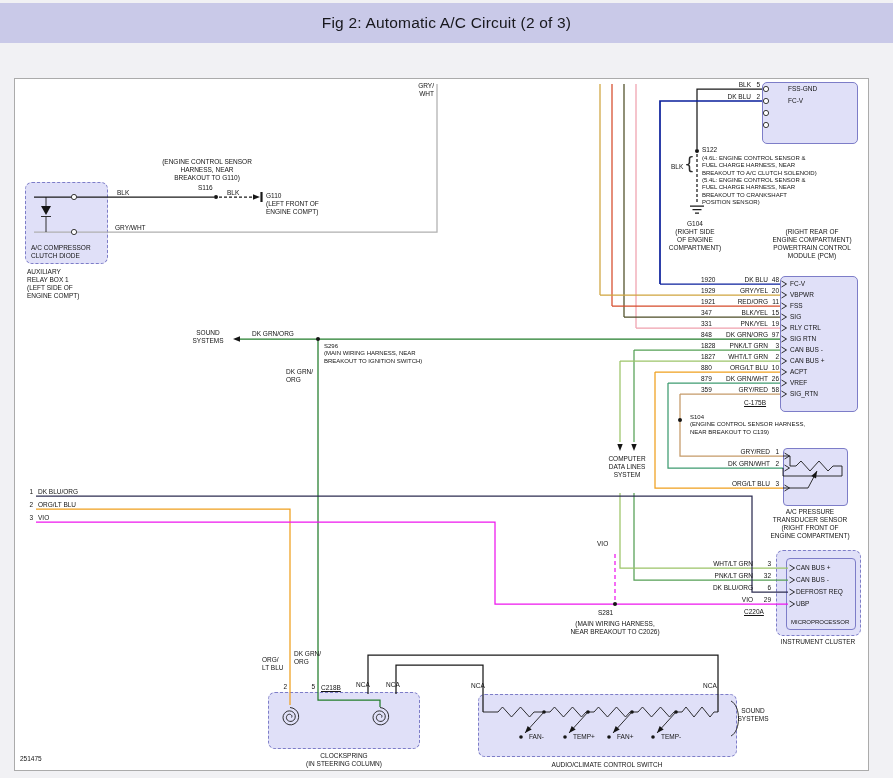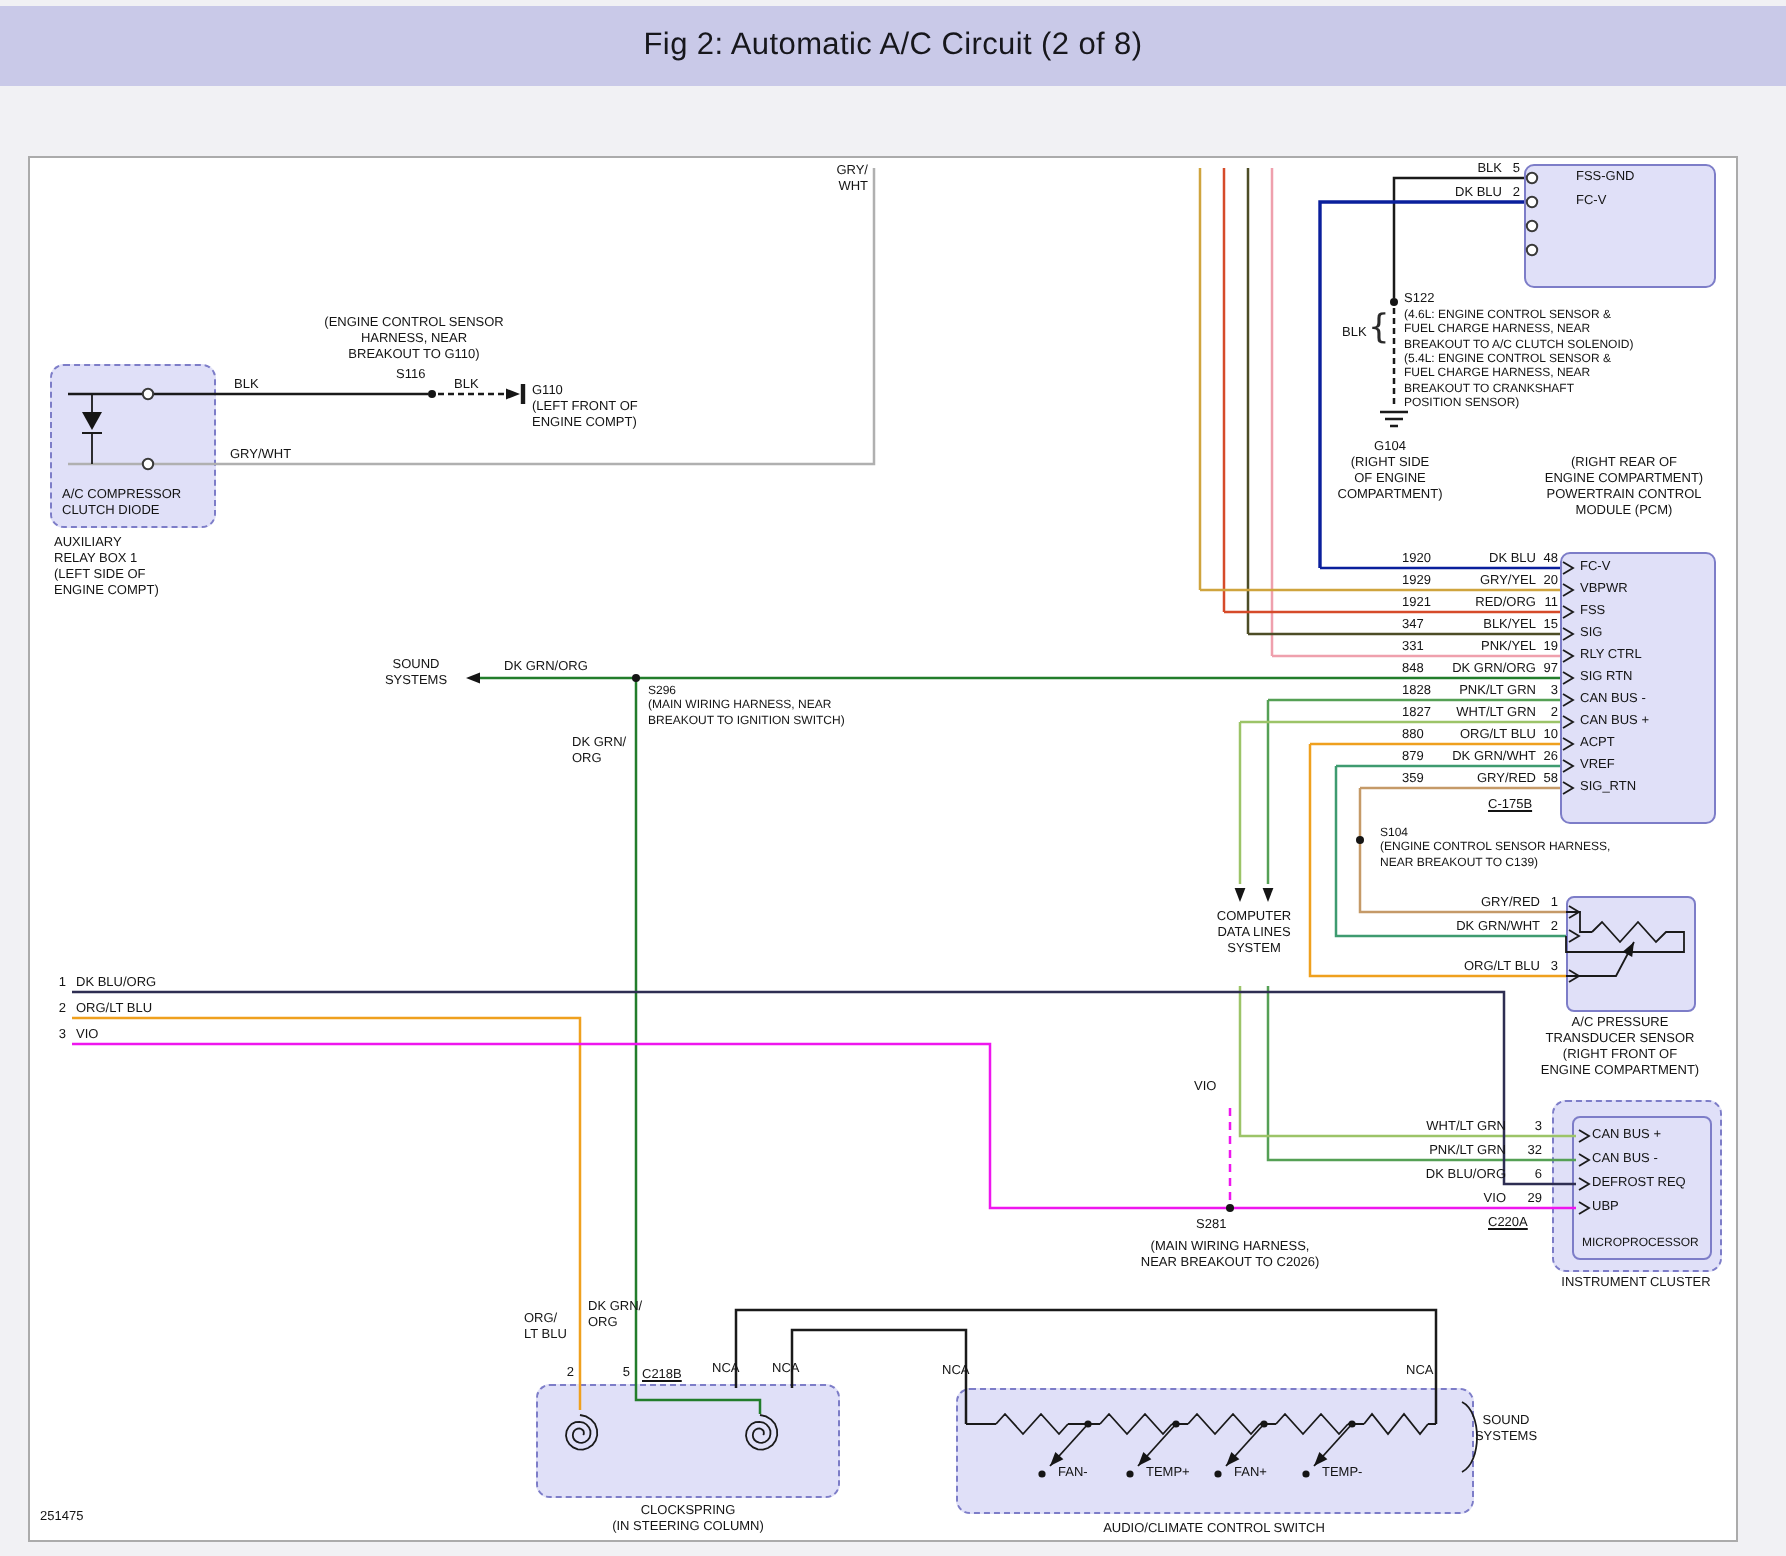--- a/index.html
+++ b/index.html
@@ -24,21 +24,21 @@
 .blk{stroke:var(--blk,#1a1a1a)}.gry{stroke:var(--gry,#b0b0b0)}.dkblu{stroke:var(--dkblu,#0a1f9c)}
 .gryyel{stroke:var(--gryyel,#cfa43e)}.redorg{stroke:var(--redorg,#d64b2a)}.blkyel{stroke:var(--blkyel,#4d4d26)}
 .pnkyel{stroke:var(--pnkyel,#efa0ad)}.dkgrnorg{stroke:var(--dkgrnorg,#227d2b)}.pnkltgrn{stroke:var(--pnkltgrn,#55a055)}
 .whtltgrn{stroke:var(--whtltgrn,#9cc468)}.orgltblu{stroke:var(--orgltblu,#efa01e)}.dkgrnwht{stroke:var(--dkgrnwht,#3e9b70)}
 .gryred{stroke:var(--gryred,#c59a68)}.vio{stroke:var(--vio,#ee16ee)}.dkbluorg{stroke:var(--dkbluorg,#2e2e52)}
 </style>
 </head>
 <body>
 
 <div id="titlebar">
-  <span>Fig 2: Automatic A/C Circuit (2 of 8)</span>
+  <span>Fig 2: Automatic A/C Circuit (2 of 3)</span>
 </div>
 
 <div id="canvas"></div>
 
 <div class="comp dashed rounded" style="left:25px;top:182px;width:83px;height:82px"></div>
 <div class="comp" style="left:762px;top:82px;width:96px;height:62px;border-radius:5px"></div>
 <div class="comp" style="left:780px;top:276px;width:78px;height:136px;border-radius:5px"></div>
 <div class="comp" style="left:783px;top:448px;width:65px;height:58px;border-radius:4px"></div>
 <div class="comp dashed rounded" style="left:776px;top:550px;width:85px;height:86px"></div>
 <div class="comp" style="left:786px;top:558px;width:70px;height:72px;border-radius:4px"></div>

